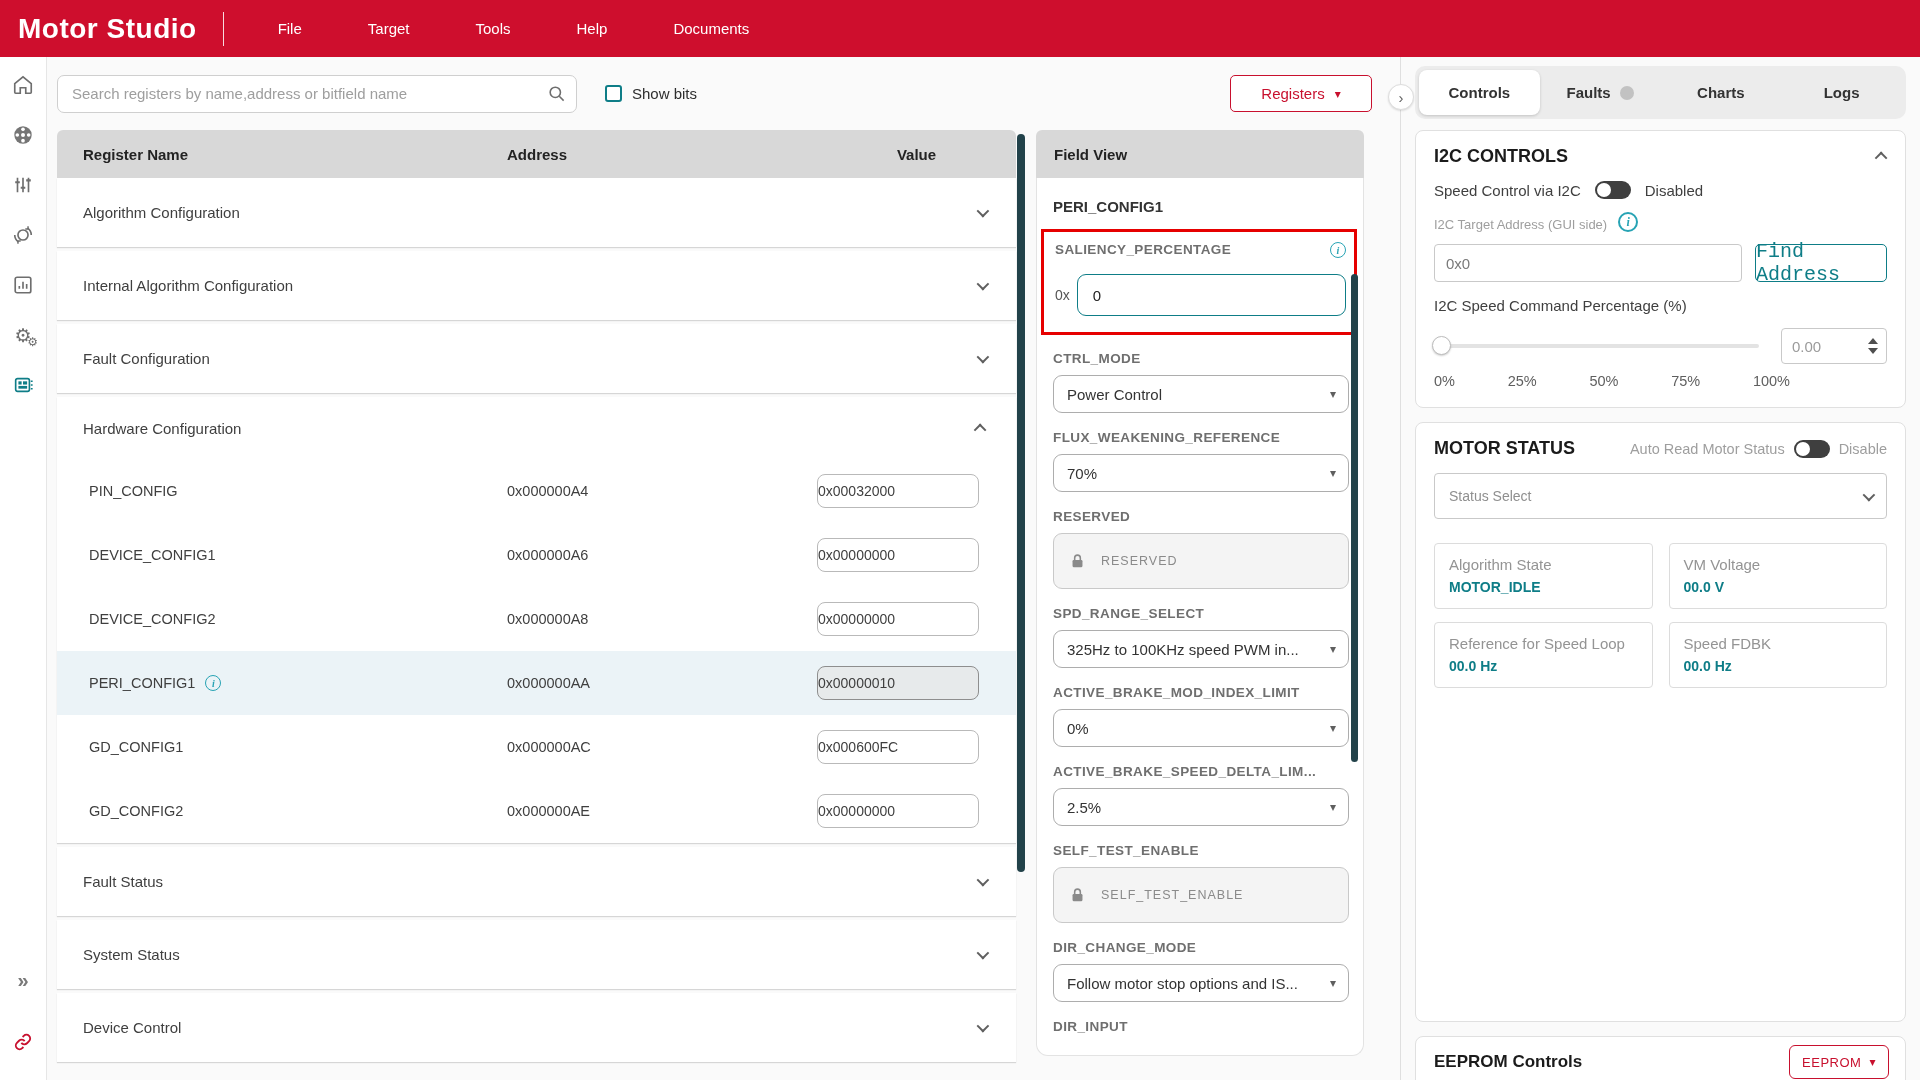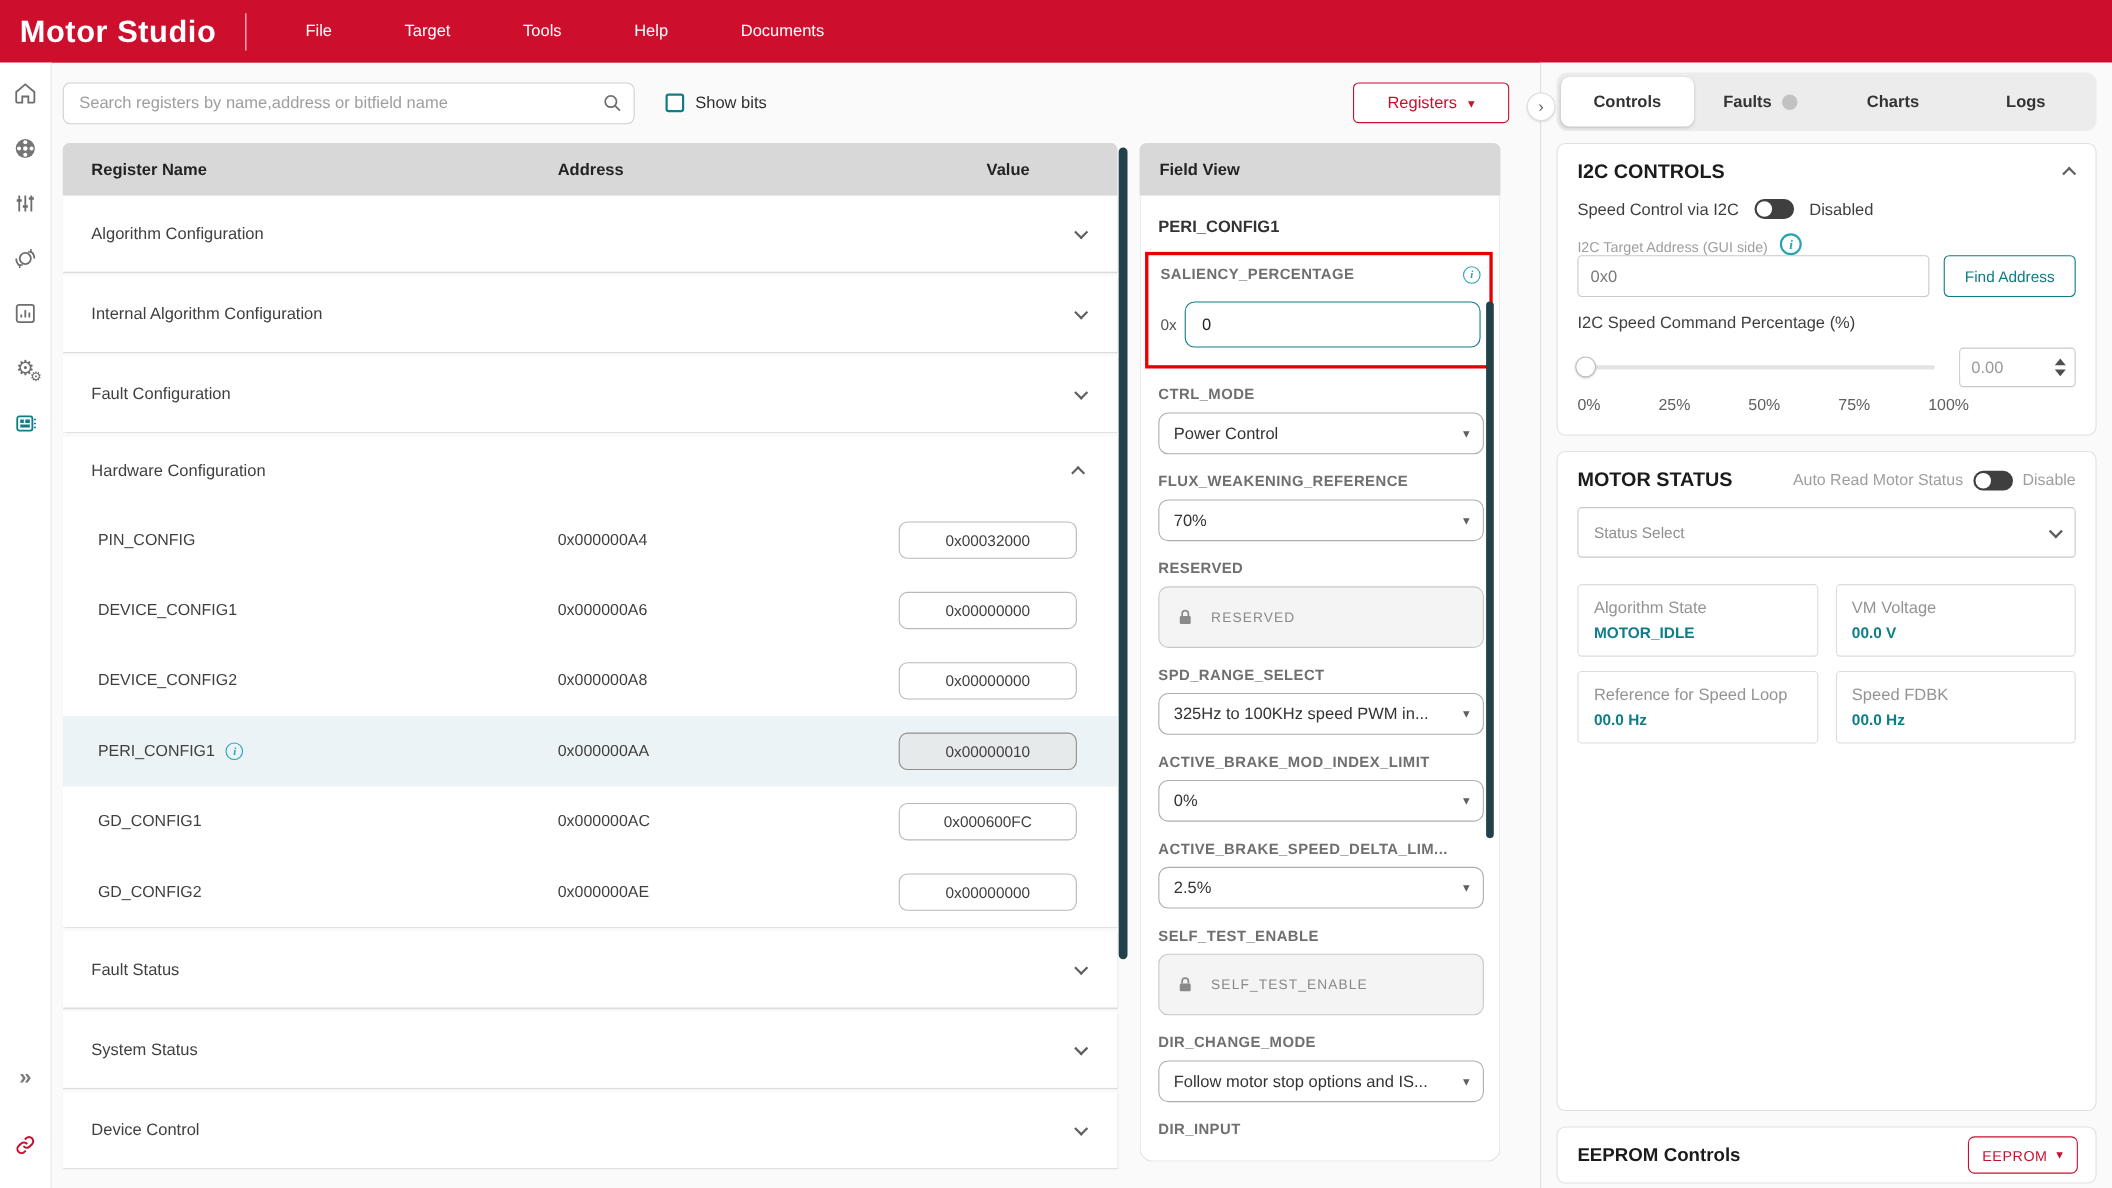--- a/index.html
+++ b/index.html
@@ -59,21 +59,21 @@
   .chev { width:9px; height:9px; border-right:2px solid #5F5F5F; border-bottom:2px solid #5F5F5F; }
   .chev.down { transform:rotate(45deg) translateY(-2px); }
   .chev.up { transform:rotate(-135deg) translateY(-2px); }
   .group-card { background:#fff; margin-bottom:4px; box-shadow:0 1px 1px rgba(0,0,0,.14); }
   .group-head { height:62px; display:flex; align-items:center; justify-content:space-between;
     padding:0 30px 0 26px; font-size:15px; color:#3F3F3F; }
   .reg-row { height:64px; display:grid; grid-template-columns:450px 310px 1fr; align-items:center; font-size:14.5px; color:#3F3F3F; }
   .reg-row .rname { padding-left:32px; display:flex; align-items:center; gap:10px; }
   .reg-row.selected { background:#EBF3F7; }
   .val-box { width:162px; height:34px; border:1px solid #B9B9B9; border-radius:8px; background:#fff;
-    font-size:14px; color:#3F3F3F; text-align:center; margin:0 auto; font-family:inherit; }
+    font-size:14px; color:#3F3F3F; margin:0 auto; font-family:inherit; }
   .reg-row.selected .val-box { background:#E7EAEB; border-color:#8E8E8E; }
   .info-badge { width:16px; height:16px; border-radius:50%; border:1.5px solid #27A3B4; color:#27A3B4;
     font-size:10px; font-weight:bold; display:inline-flex; align-items:center; justify-content:center;
     font-family:"Liberation Serif", serif; font-style:italic; flex:none; }
 
   .vscroll { width:8px; margin-left:1px; position:relative; }
   .vscroll .thumb { position:absolute; top:4px; width:8px; border-radius:4px; background:#22424A; }
   .thumb-list { height:738px; }
 
   
@@ -117,25 +117,25 @@
   .card-title-row { display:flex; align-items:center; justify-content:space-between; }
   .card-title { font-weight:bold; font-size:18px; color:#1B1B1B; }
   .row { display:flex; align-items:flex-end; }
   .i2c-toggle-row { margin-top:14px; gap:14px; }
   .lbl-dark { font-size:15px; color:#3F3F3F; }
   .lbl-gray { font-size:13px; color:#9E9E9E; }
   .toggle { width:36px; height:18px; border-radius:10px; background:#3F3F3F; position:relative; flex:none; }
   .toggle .knob { position:absolute; left:2px; top:2px; width:14px; height:14px; border-radius:50%; background:#fff; }
   .i2c-target-row { margin-top:13px; gap:11px; }
   .info-badge.big { width:20px; height:20px; font-size:12px; border-width:2px; }
-  .i2c-addr-row { gap:13px; }
+  .i2c-addr-row { margin-top:12px; gap:13px; }
   .addr-input { flex:1; height:38px; border:1px solid #C9C9C9; border-radius:4px; padding-left:11px;
     font-size:15px; color:#7A7A7A; outline:none; font-family:inherit; }
-  .find-btn { width:120px; height:38px; background:#fff; border:1px solid #0E7D87; border-radius:5px;
-    color:#0E7D87; font-size:14px; display:flex; align-items:center; justify-content:center; }
+  .find-btn { width:132px; height:38px; background:#fff; border:1px solid #0E7D87; border-radius:5px;
+    color:#0E7D87; font-size:20px; display:flex; align-items:center; justify-content:center;font-family:Liberation Mono, monospace; }
   .slider-label { margin-top:15px; font-size:15px; color:#3F3F3F; }
   .slider-row { margin-top:14px; display:flex; align-items:center; }
   .slider-track { flex:1; height:4px; background:#E3E3E3; border-radius:2px; position:relative; }
   .slider-knob { position:absolute; left:-2px; top:-8px; width:19px; height:19px; border-radius:50%;
     background:#fff; border:1px solid #BDBDBD; box-shadow:0 1px 2px rgba(0,0,0,.2); }
   .spin-box { width:106px; height:36px; border:1px solid #C9C9C9; border-radius:4px; margin-left:22px;
     display:flex; align-items:center; background:#fff; }
   .spin-box input { width:70px; border:none; outline:none; font-size:15px; color:#9B9B9B; padding-left:10px; font-family:inherit; }
   .spin-arrows { margin-left:auto; margin-right:8px; display:flex; flex-direction:column; gap:4px; }
   .tri-up { width:0; height:0; border-left:5px solid transparent; border-right:5px solid transparent; border-bottom:6px solid #4F4F4F; }

